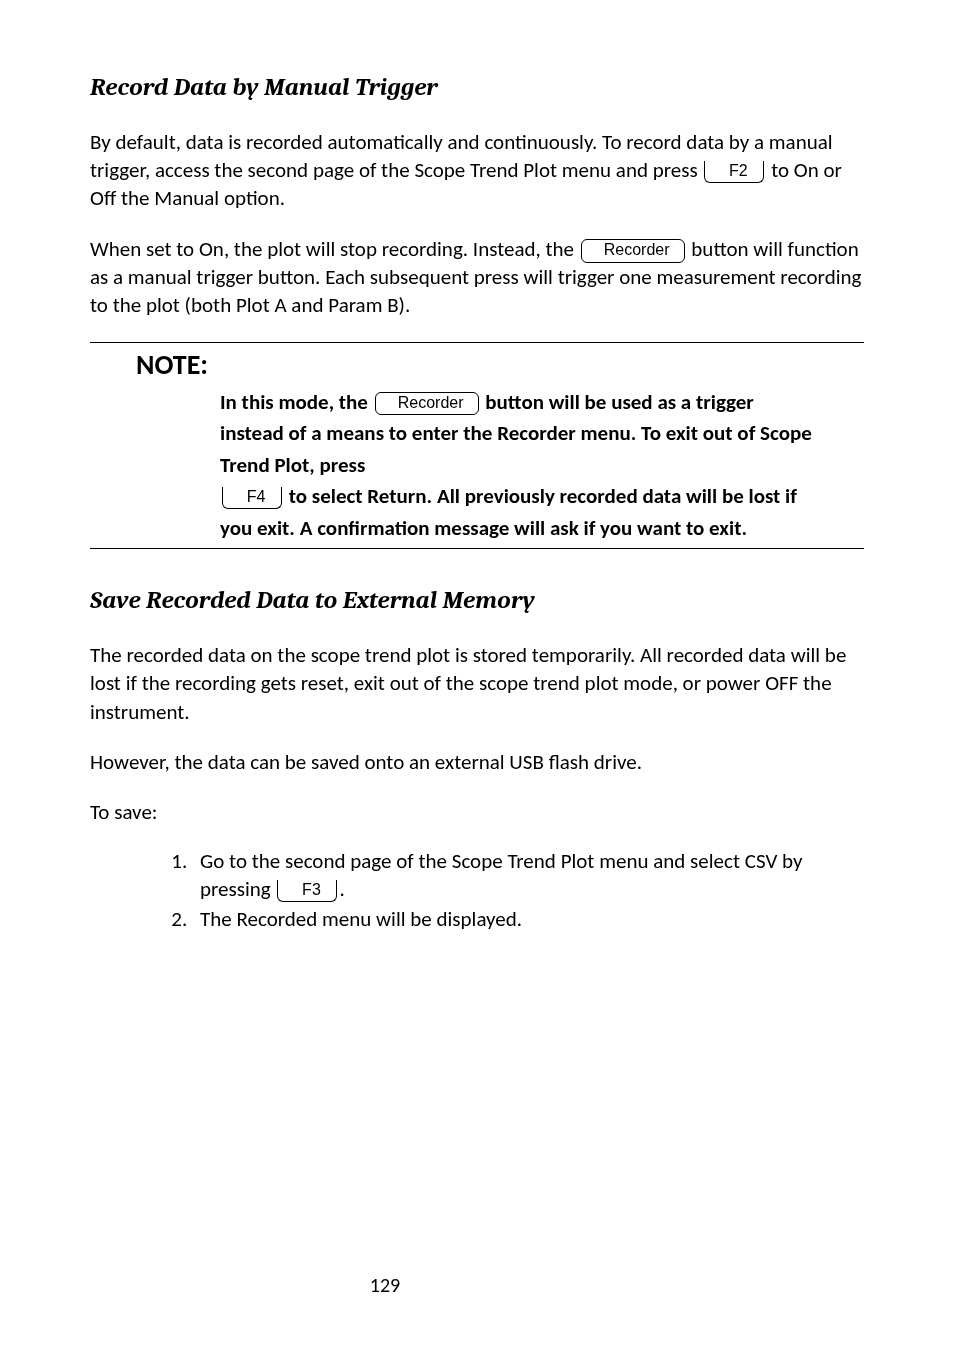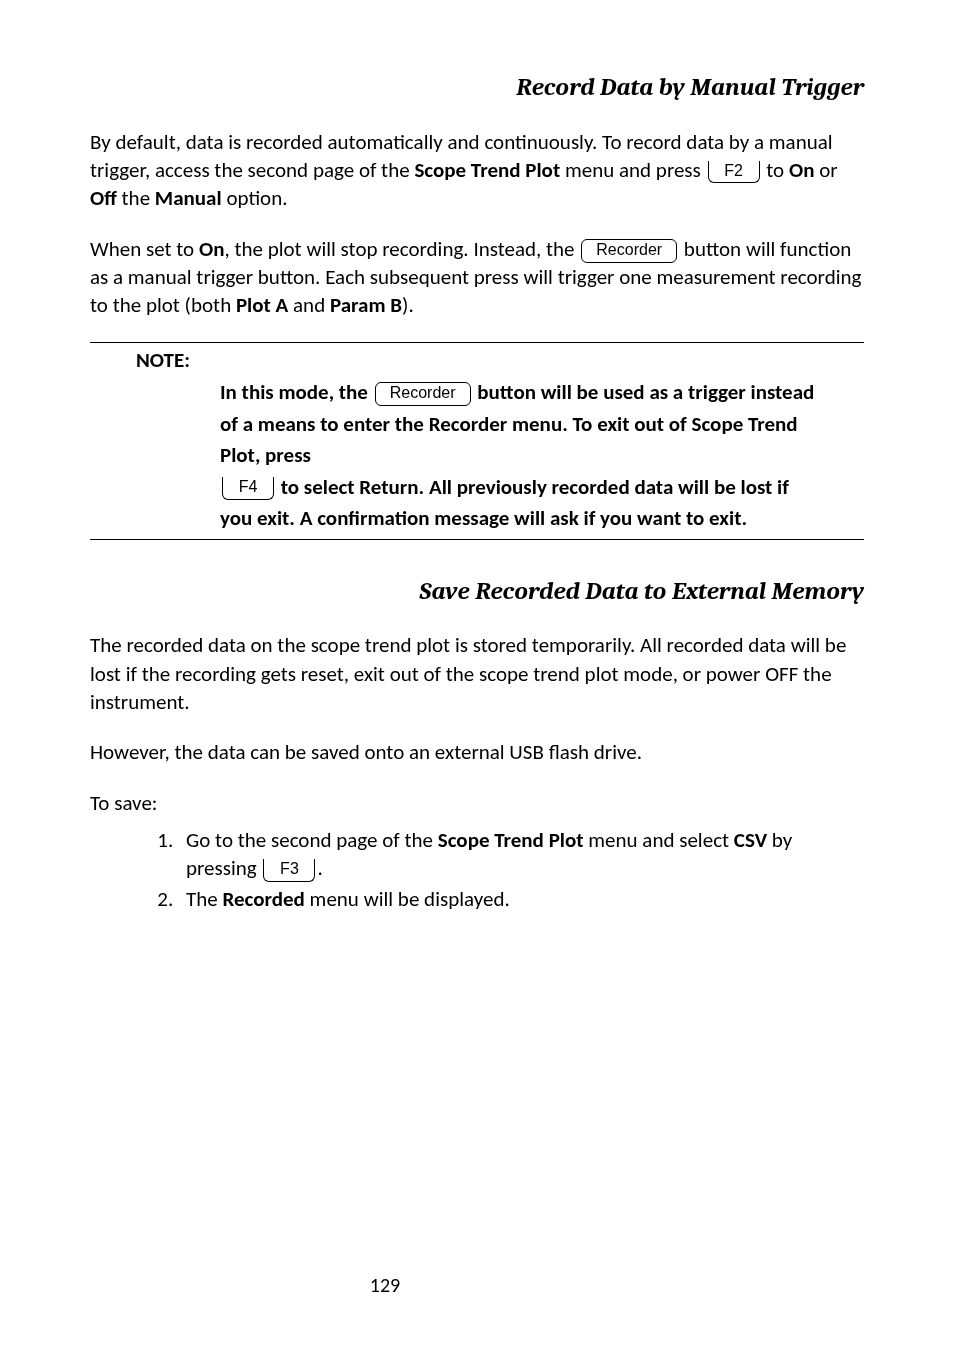--- a/index.html
+++ b/index.html
@@ -12,69 +12,68 @@
     box-sizing: border-box;
     background: #fff;
     line-height: 1.35;
   }
   h2.section-title {
     font-family: Cambria, Georgia, 'Times New Roman', serif;
     font-style: italic;
     font-weight: bold;
     font-size: 25px;
     margin: 0 0 24px 0;
-    text-align: right;
   }
   p.body {
     font-size: 21px;
     margin: 0 0 22px 0;
   }
   .key {
     display: inline-block;
     border: 1.5px solid #000;
     border-radius: 6px;
-    padding: 0 14px 1px 14px;
+    padding: 0 14px 1px 22px;
     font-family: Arial, sans-serif;
     font-size: 16px;
     font-weight: normal;
     vertical-align: middle;
     line-height: 1.3;
     min-width: 22px;
     text-align: center;
     margin: 0 2px;
   }
   .key.no-top {
     border-top: none;
     border-top-left-radius: 0;
     border-top-right-radius: 0;
     padding-top: 0;
   }
-  b { font-weight: bold; }
+  b { font-weight: normal; }
   .note-block {
     margin: 18px 0 34px 0;
   }
   .note-rule {
     border: none;
     border-top: 1px solid #000;
     margin: 0;
   }
   .note-heading {
-    font-size: 21px;
+    font-size: 28px;
     font-weight: bold;
     padding: 3px 0 3px 46px;
   }
   .note-body {
     font-size: 21px;
     font-weight: bold;
     padding: 0 42px 4px 130px;
     line-height: 1.5;
   }
   .list {
     font-size: 21px;
-    margin: 0;
+    margin: 14px;
     padding-left: 88px;
   }
   .list li {
     padding-left: 8px;
     margin-bottom: 2px;
   }
   .page-num {
     position: absolute;
     bottom: 48px;
     left: 0;
@@ -104,21 +103,21 @@
   </div>
   <hr class="note-rule">
 </div>
 
 <h2 class="section-title">Save Recorded Data to External Memory</h2>
 
 <p class="body">The recorded data on the scope trend plot is stored temporarily.  All recorded data will be lost if the recording gets reset, exit out of the scope trend plot mode, or power OFF the instrument.</p>
 
 <p class="body">However, the data can be saved onto an external USB flash drive.</p>
 
-<p class="body" style="margin-bottom:9px">To save:</p>
+<p class="body" style="margin-bottom:20px">To save:</p>
 
 <ol class="list">
   <li>
     <span>Go to the second page of the </span><b>Scope Trend Plot</b><span> menu and select </span><b>CSV</b><span> by pressing </span><span class="key no-top">F3</span><span>.</span>
   </li>
   <li>
     <span>The </span><b>Recorded</b><span> menu will be displayed.</span>
   </li>
 </ol>
 

